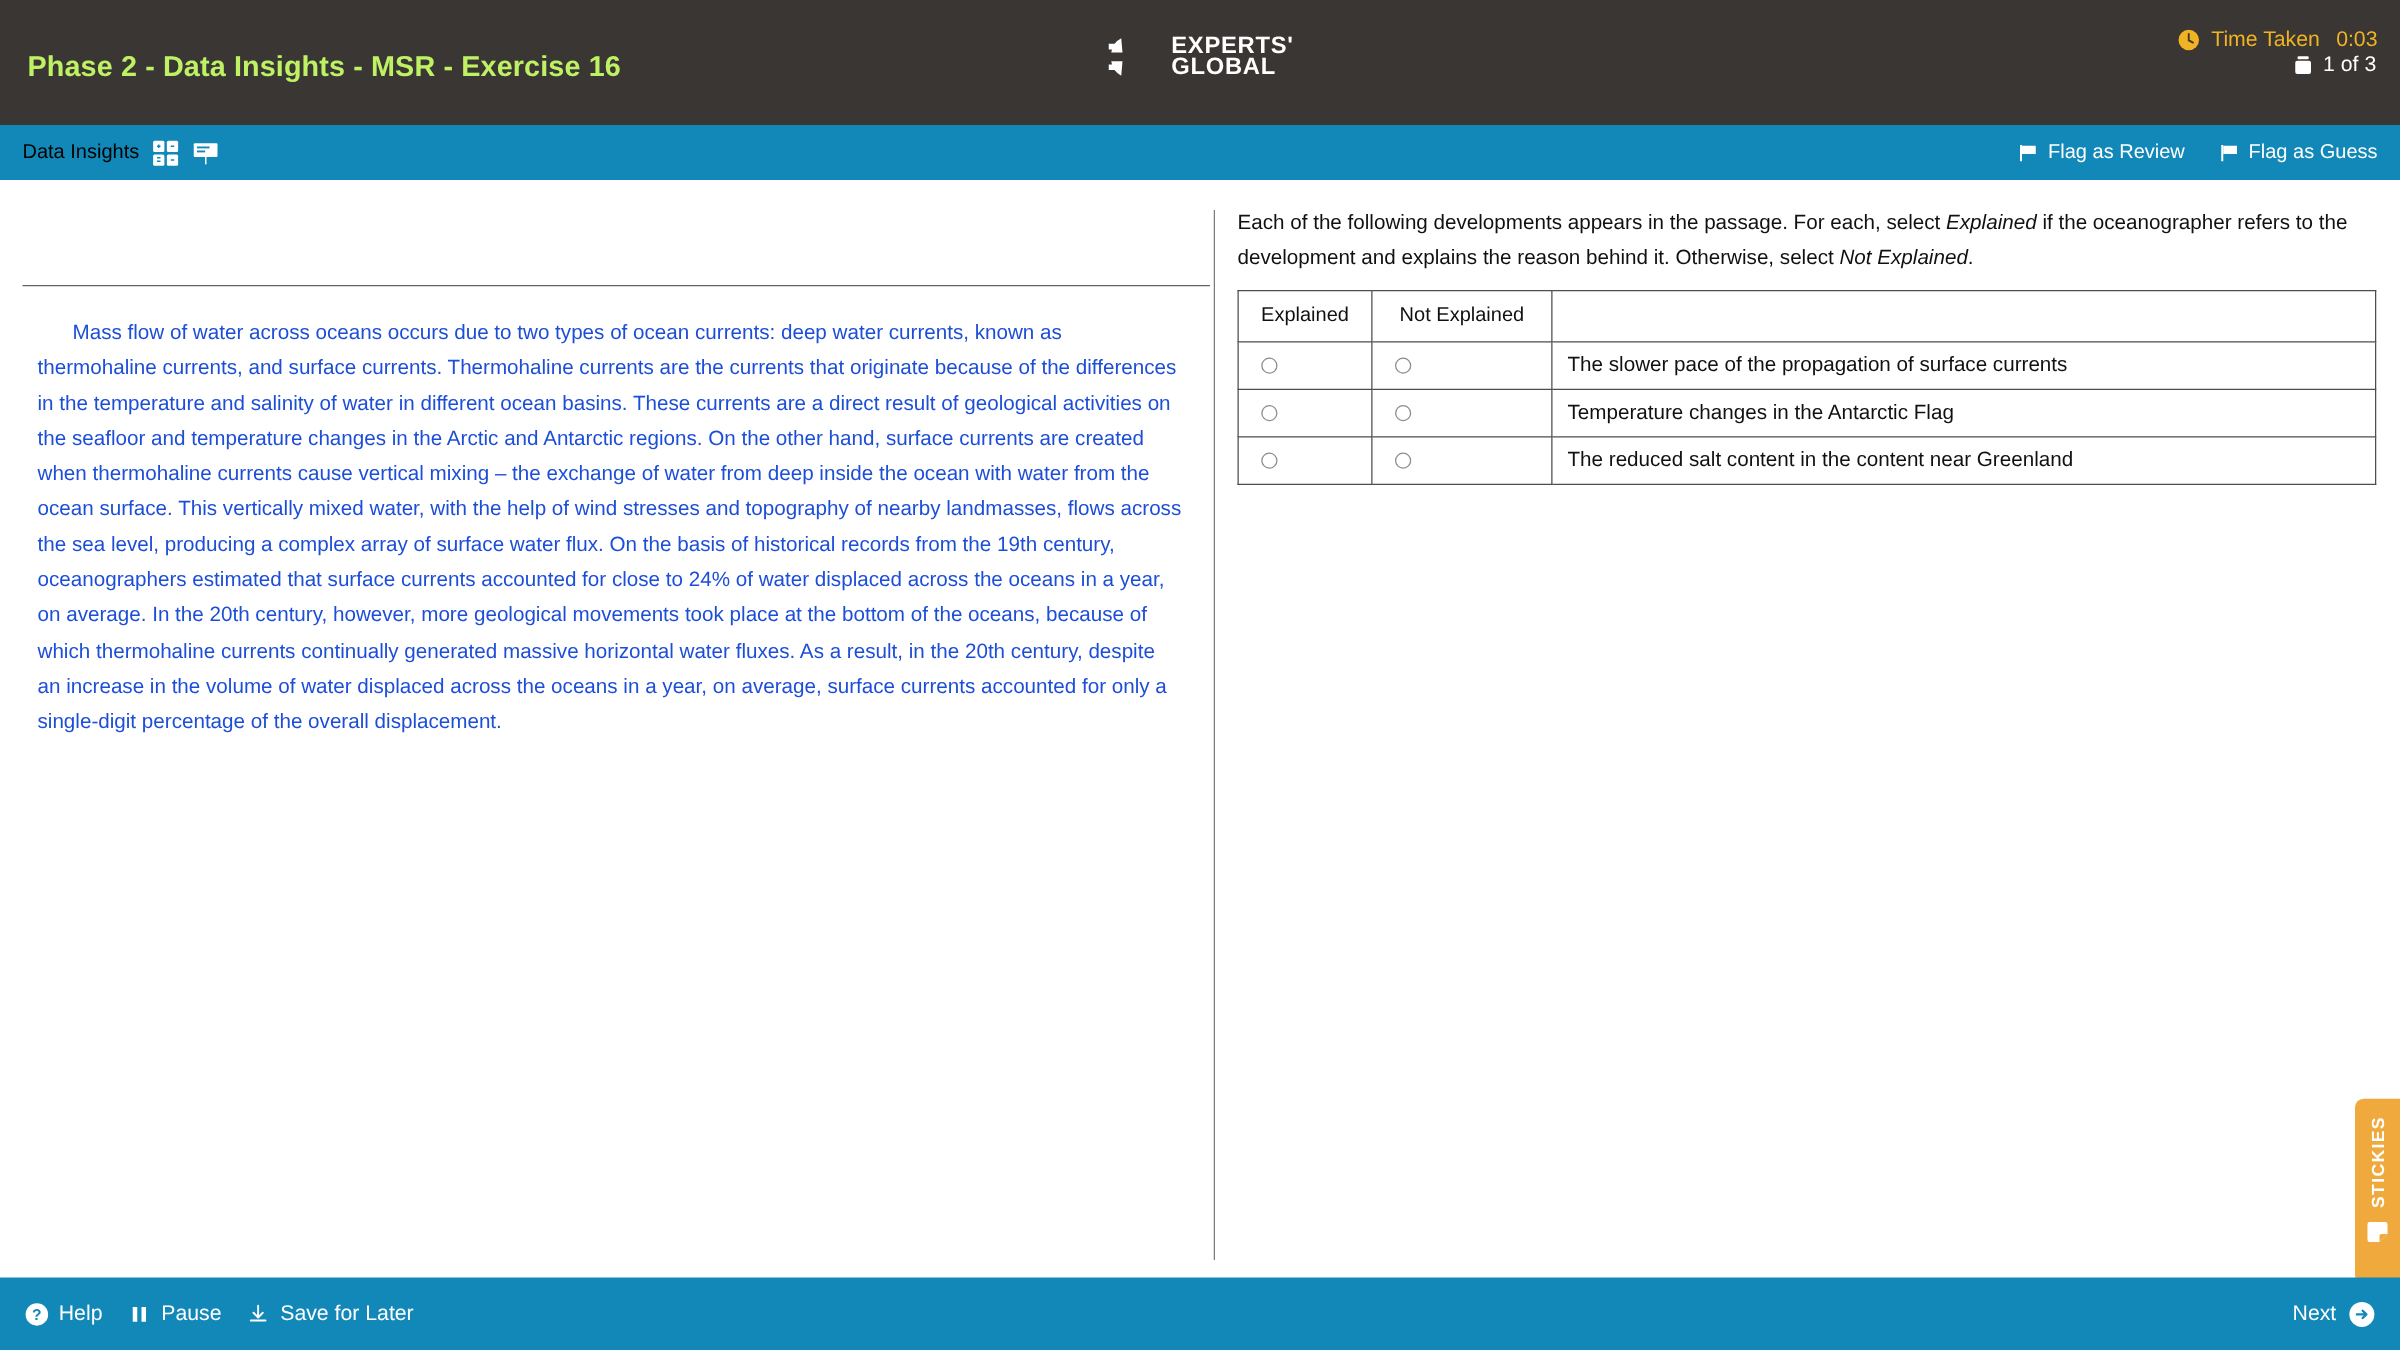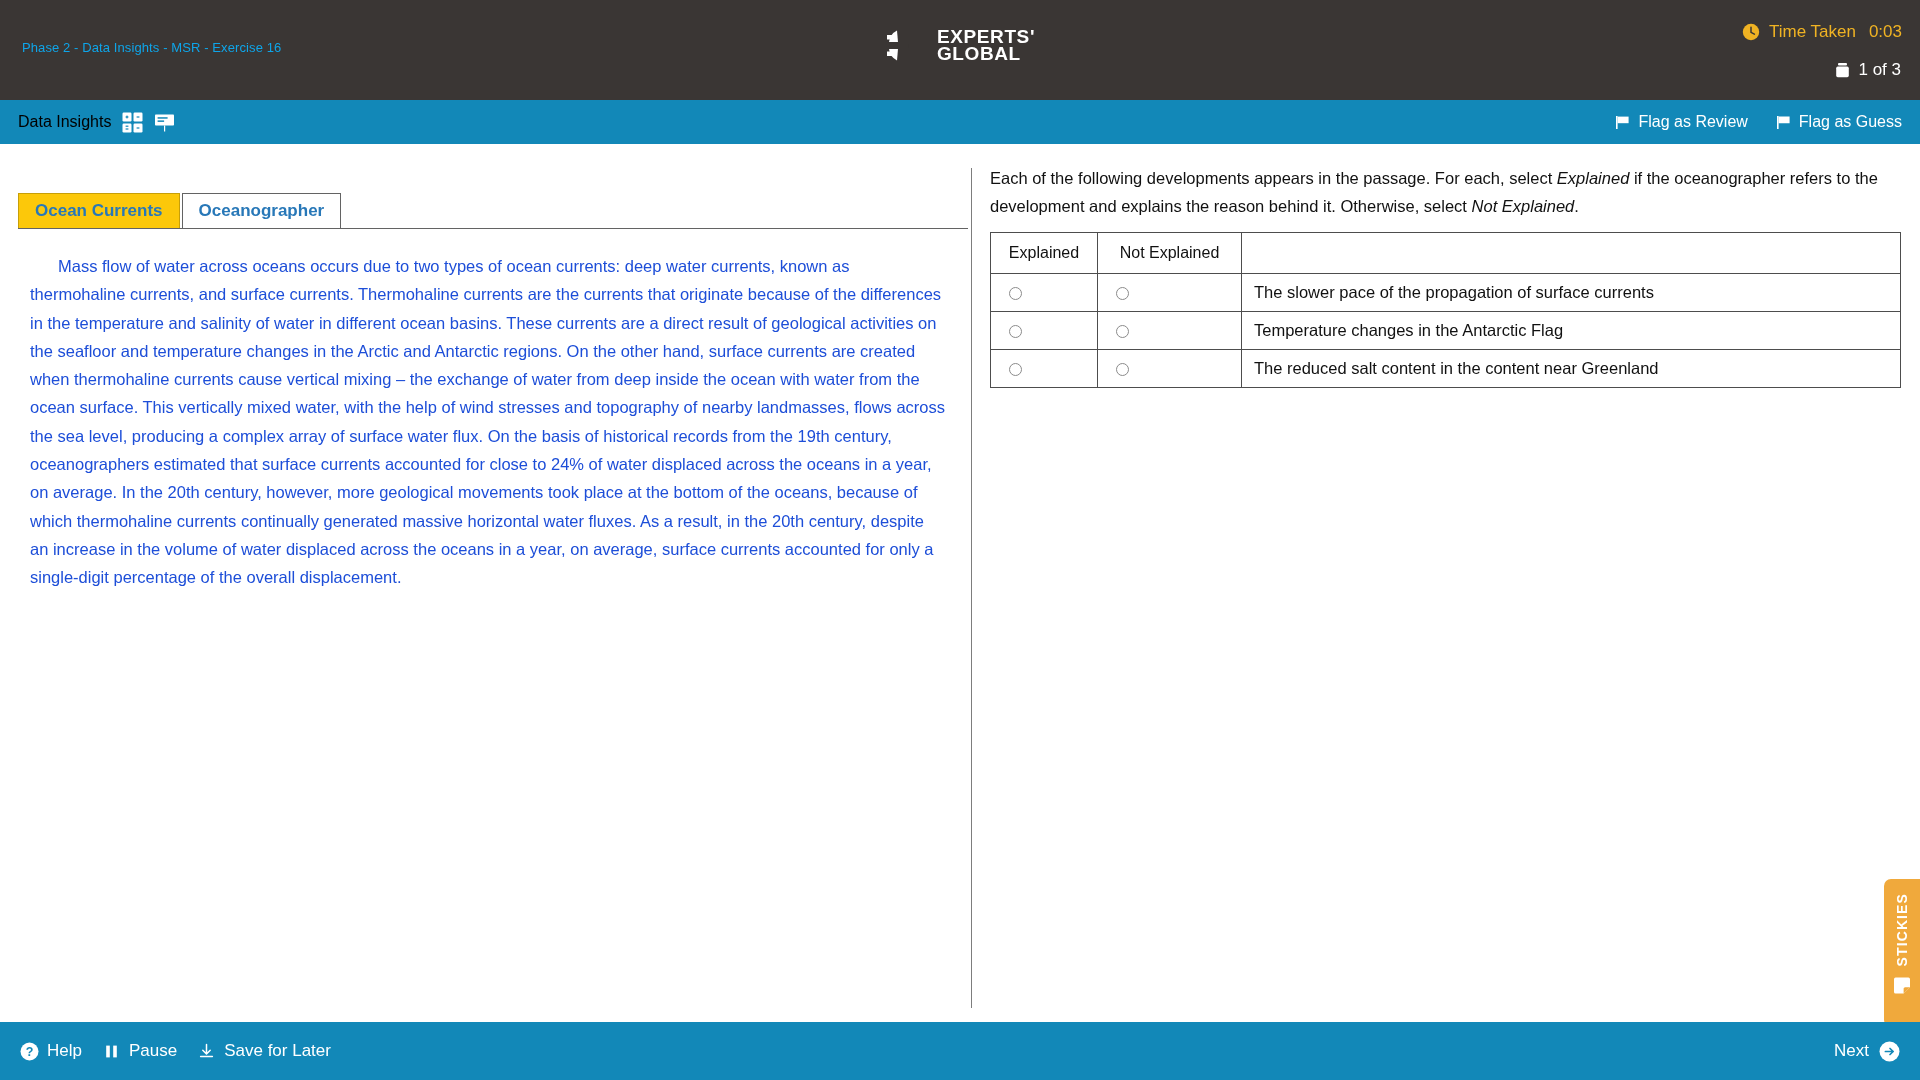--- a/index.html
+++ b/index.html
@@ -11,21 +11,21 @@
   }
   #app { position: relative; width: 1920px; height: 1080px; }
 
   
   .topbar {
     position: absolute; top: 0; left: 0; width: 1920px; height: 100px;
     background: #3a3634;
   }
   .exercise-title {
     position: absolute; left: 22px; top: 40px;
-    color: #0ea5e9; font-size: 13px; letter-spacing: .1px; white-space: nowrap;
+    color: #bef264; font-size: 23px; letter-spacing: .1px; white-space: nowrap; font-weight: bold;
   }
   .brand {
     position: absolute; left: 50%; top: 28px; transform: translateX(-50%);
     display: flex; align-items: center; gap: 22px;
   }
   .brand-mark { width: 30px; height: 33px; flex: none; }
   .brand-words {
     color: #ffffff; font-weight: bold; font-size: 19px; line-height: 17px;
     letter-spacing: .6px;
   }
@@ -34,21 +34,21 @@
   .timer-wrap {
     position: absolute; right: 18px; top: 22px; text-align: right;
     white-space: nowrap;
   }
   .timer-line { display: flex; align-items: center; justify-content: flex-end; gap: 9px; }
   .clock-icon { width: 18px; height: 18px; flex: none; }
   .timer-label { color: #f0b323; font-size: 17px; }
   .timer-value { color: #f0b323; font-size: 17px; margin-left: 4px; }
   .count-line {
     display: flex; align-items: center; justify-content: flex-end;
-    gap: 8px; margin-top: 18px; margin-right: 1px;
+    gap: 8px; margin-top: 0; margin-right: 1px;
   }
   .page-icon { width: 15px; height: 16px; flex: none; }
   .count-text { color: #ffffff; font-size: 17px; }
 
   
   .toolbar {
     position: absolute; top: 100px; left: 0; width: 1920px; height: 44px;
     background: #1288b8;
   }
   .toolbar-left {
@@ -227,28 +227,20 @@
         </svg>
         <span>Flag as Guess</span>
       </div>
     </div>
   </div>
 
   <div class="content">
     <div class="divider"></div>
 
     <div class="left-panel">
-      <div class="tabs">
-        <div class="tab active">
-          <span>Ocean Currents</span>
-        </div>
-        <div class="tab">
-          <span>Oceanographer</span>
-        </div>
-      </div>
       <div class="tab-underline"></div>
       <div class="passage">
         <p>Mass flow of water across oceans occurs due to two types of ocean currents: deep water currents, known as thermohaline currents, and surface currents. Thermohaline currents are the currents that originate because of the differences in the temperature and salinity of water in different ocean basins. These currents are a direct result of geological activities on the seafloor and temperature changes in the Arctic and Antarctic regions. On the other hand, surface currents are created when thermohaline currents cause vertical mixing – the exchange of water from deep inside the ocean with water from the ocean surface. This vertically mixed water, with the help of wind stresses and topography of nearby landmasses, flows across the sea level, producing a complex array of surface water flux. On the basis of historical records from the 19th century, oceanographers estimated that surface currents accounted for close to 24% of water displaced across the oceans in a year, on average. In the 20th century, however, more geological movements took place at the bottom of the oceans, because of which thermohaline currents continually generated massive horizontal water fluxes. As a result, in the 20th century, despite an increase in the volume of water displaced across the oceans in a year, on average, surface currents accounted for only a single-digit percentage of the overall displacement.</p>
       </div>
     </div>
 
     <div class="right-panel">
       <div class="prompt">
         <span>Each of the following developments appears in the passage. For each, select </span><i>Explained</i><span> if the oceanographer refers to the development and explains the reason behind it. Otherwise, select </span><i>Not Explained</i><span>.</span>
       </div>

